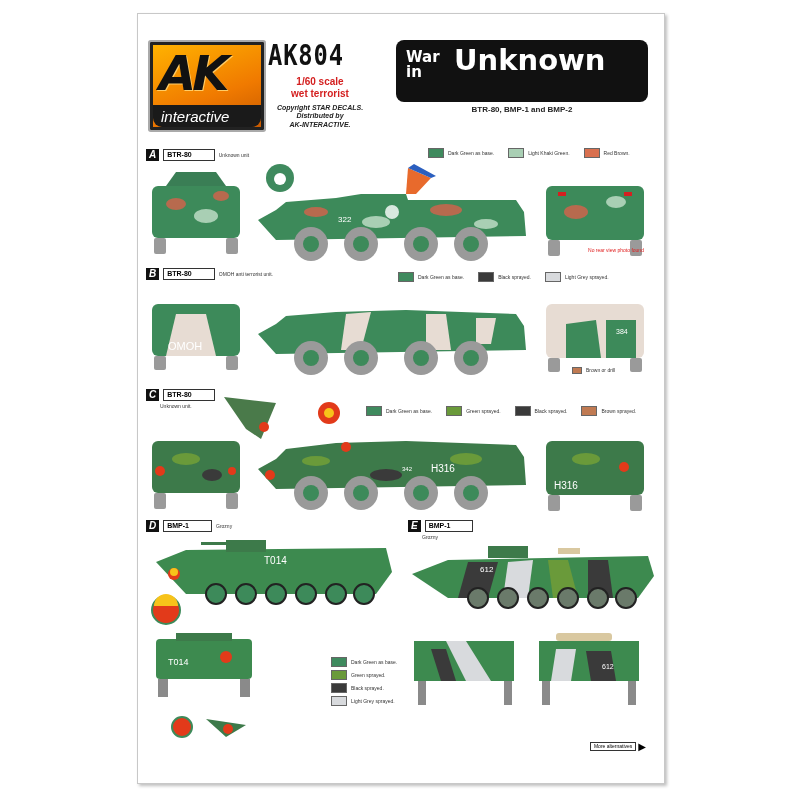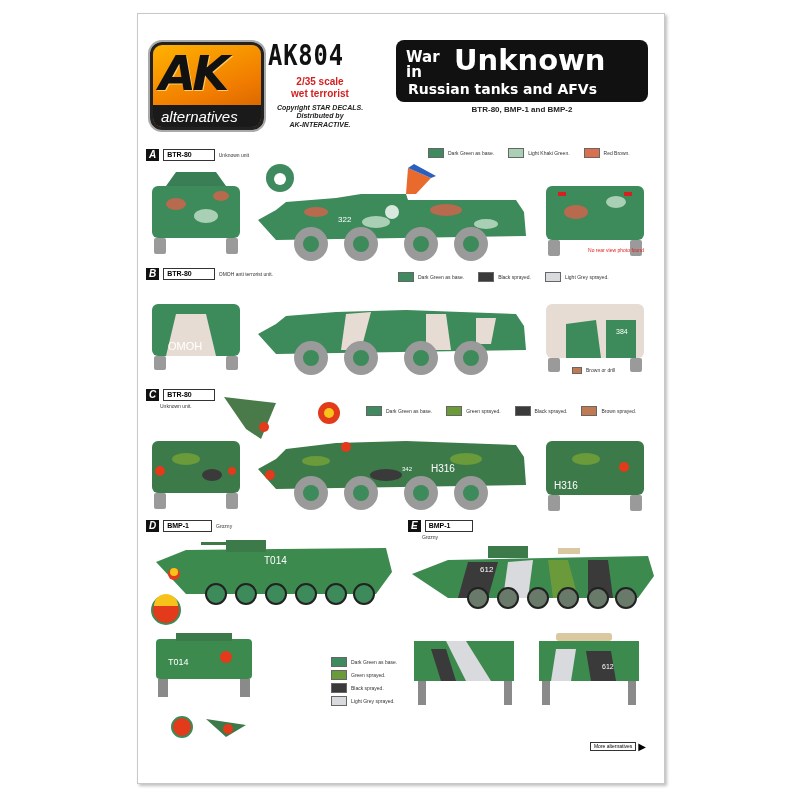--- a/index.html
+++ b/index.html
@@ -1,20 +1,20 @@
 <!DOCTYPE html>
 <html><head>
 <meta charset="utf-8">
 <style>
   html,body{margin:0;padding:0;}
   body{width:800px;height:800px;background:#ffffff;position:relative;overflow:hidden;font-family:"Liberation Sans",sans-serif;}
   .sheet{position:absolute;left:137px;top:13px;width:526px;height:769px;background:#fff;border:1px solid #c8c8c8;box-shadow:2px 2px 3px rgba(0,0,0,.25);}
   .abs{position:absolute;}
   
-  .logo{left:12px;top:28px;width:108px;height:82px;border-radius:12px;background:linear-gradient(160deg,#ffb200,#f07a00 60%,#c85a00);border:3px solid #222;box-shadow:0 0 0 2px #aaa;}
+  .logo{left:12px;top:28px;width:108px;height:82px;border-radius:1px;background:linear-gradient(160deg,#ffb200,#f07a00 60%,#c85a00);border:3px solid #222;box-shadow:0 0 0 2px #aaa;}
   .logo-ak{position:absolute;left:6px;top:4px;font:900 italic 48px/1 "DejaVu Sans",sans-serif;color:#111;letter-spacing:-4px;text-shadow:1px 1px 0 #ffcc66;}
   .logo-bar{position:absolute;left:0;right:0;bottom:0;height:22px;background:#1a1a1a;border-radius:0 0 9px 9px;}
   .logo-text{position:absolute;left:8px;bottom:3px;font:italic 15px/1 "Liberation Sans",sans-serif;color:#fff;}
   .code{left:130px;top:28px;font:900 28px/1 "DejaVu Sans Mono",monospace;color:#111;letter-spacing:1px;transform:scaleX(.85);transform-origin:left;}
   .scale{left:133px;top:62px;width:98px;text-align:center;font:bold 10px/1.2 "Liberation Sans",sans-serif;color:#d42020;}
   .copy{left:133px;top:90px;width:98px;text-align:center;font:italic bold 7px/1.2 "Liberation Sans",sans-serif;color:#222;}
   .title{left:258px;top:26px;width:252px;height:62px;background:#111;border-radius:8px;color:#fff;}
   .t-war{position:absolute;left:10px;top:10px;font:bold 15px/1 "DejaVu Sans",sans-serif;}
   .t-main{position:absolute;left:58px;top:6px;font:bold 29px/1 "DejaVu Sans",sans-serif;}
   .t-sub{position:absolute;left:12px;top:42px;font:bold 14px/1 "DejaVu Sans",sans-serif;}
@@ -34,37 +34,36 @@
   .more-btn{font:5px/1 "Liberation Sans",sans-serif;border:1px solid #333;padding:1px 3px;}
 </style>
 </head>
 <body>
 
 <div class="sheet">
 
   <div class="abs logo">
     <span class="logo-ak">AK</span>
     <div class="logo-bar">
-        <span class="logo-text">alternatives</span>
+        <span class="logo-text">interactive</span>
       </div>
   </div>
   <div class="abs code">AK804</div>
   <div class="abs scale">
-    <div>2/35 scale</div>
+    <div>1/60 scale</div>
     <div>wet terrorist</div>
   </div>
   <div class="abs copy">
     <div>Copyright STAR DECALS.</div>
     <div>Distributed by</div>
     <div>AK-INTERACTIVE.</div>
   </div>
   <div class="abs title">
     <span class="t-war" style="width:30px;display:block;line-height:1;">War in</span>
     <span class="t-main">Unknown</span>
-    <span class="t-sub">Russian tanks and AFVs</span>
   </div>
   <div class="abs subtitle">BTR-80, BMP-1 and BMP-2</div>
 
   <div class="abs sec" style="left:8px;top:135px;">
     <span class="sec-letter">A</span>
     <span class="sec-model">BTR-80</span>
     <span class="sec-unit">Unknown unit</span>
   </div>
   <div class="abs legend" style="left:290px;top:134px;">
     <div class="leg">

